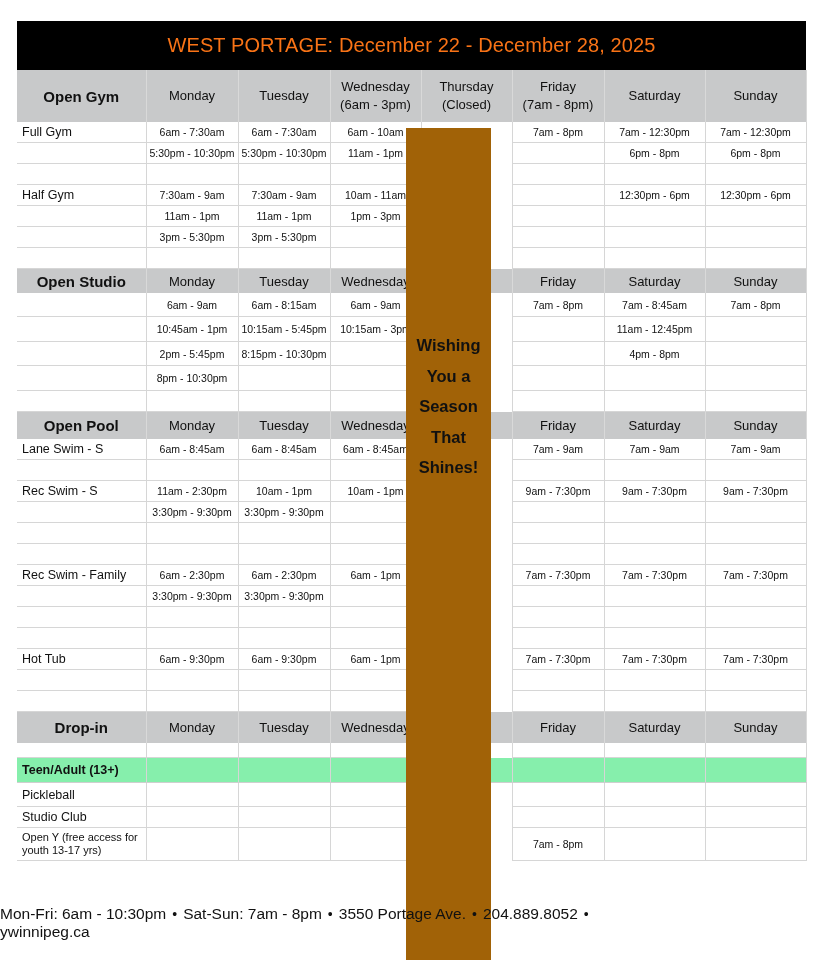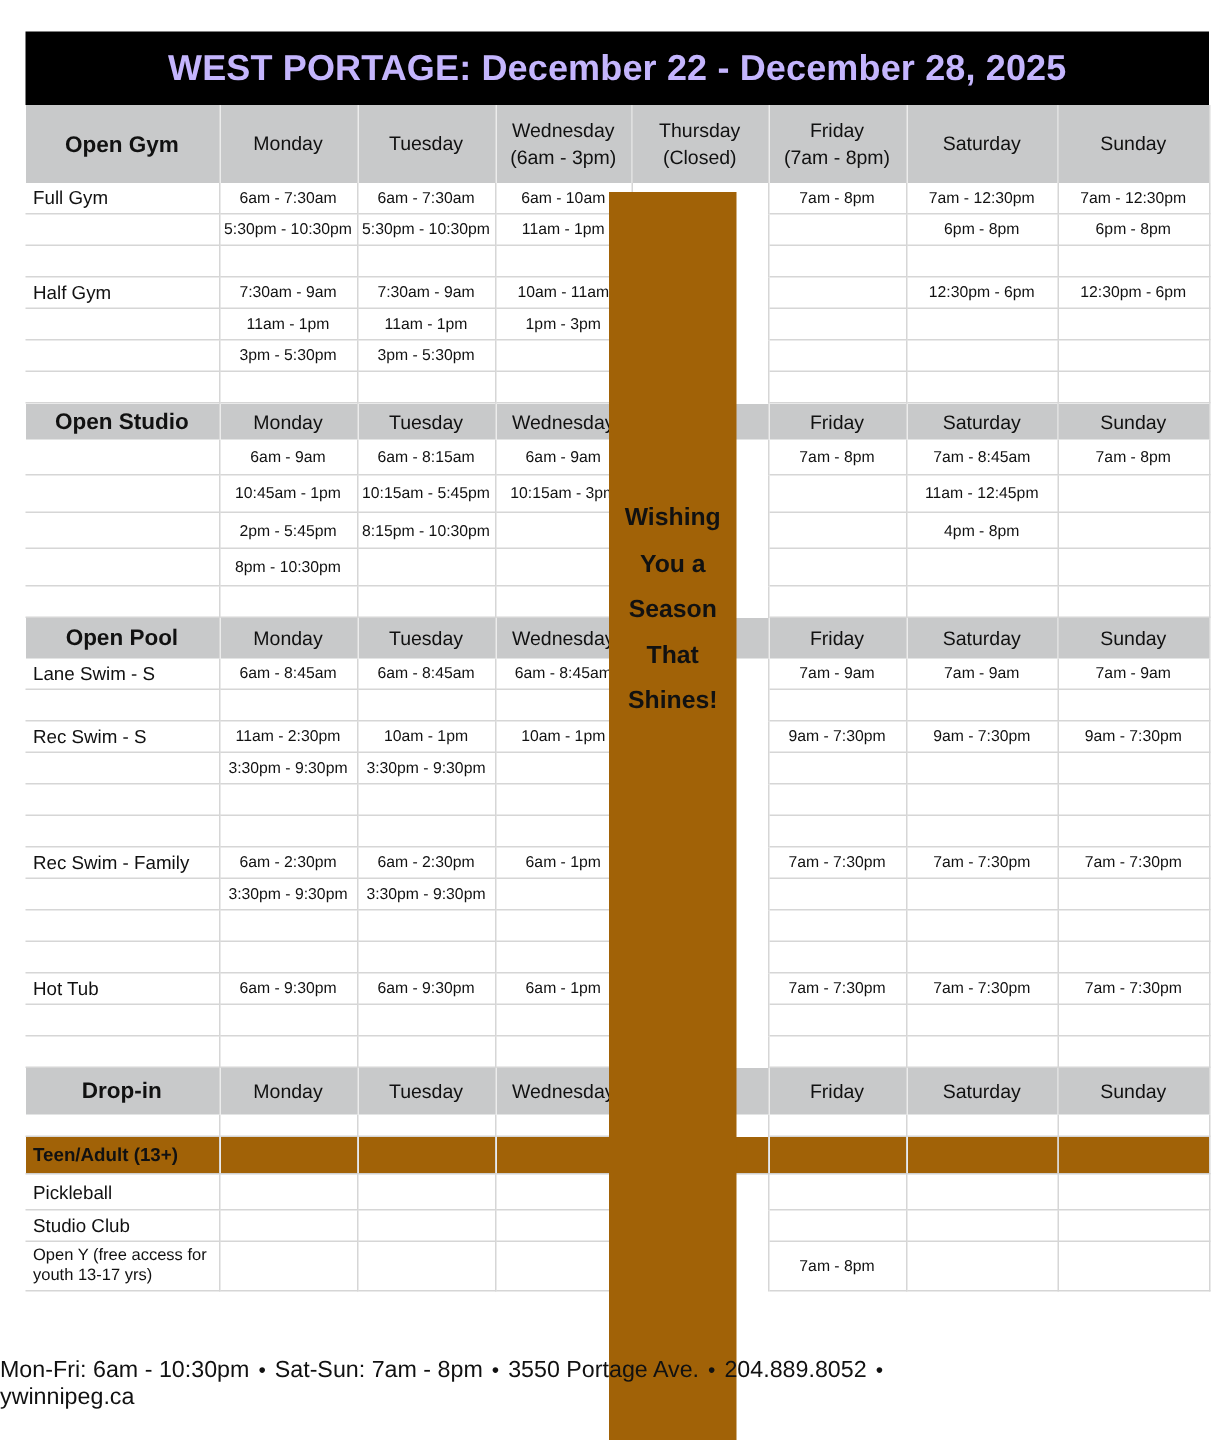--- a/index.html
+++ b/index.html
@@ -1,34 +1,34 @@
 <!DOCTYPE html>
 <html><head>
 <meta charset="utf-8">
 <style>
   html, body { margin: 0; padding: 0; background: #ffffff; }
   body { width: 816px; height: 960px; position: relative; font-family: "Liberation Sans", sans-serif; color: #111; overflow: hidden; }
   #sheet { position: absolute; left: 17px; top: 21px; width: 789px; }
-  .banner { height: 49px; background: #000; color: #c4b5fd; display: flex; align-items: center; justify-content: center; font-weight: bold; font-size: 24px; letter-spacing: 0.1px; }
+  .banner { height: 49px; background: #000; color: #f97316; display: flex; align-items: center; justify-content: center; font-weight: normal; font-size: 20px; letter-spacing: 0.1px; }
   table.grid { border-collapse: collapse; table-layout: fixed; width: 789px; }
   table.grid col.c0 { width: 129px; }
   table.grid col.c1 { width: 92px; }
   table.grid col.c2 { width: 92px; }
   table.grid col.c3 { width: 91px; }
   table.grid col.c4 { width: 91px; }
   table.grid col.c5 { width: 92px; }
   table.grid col.c6 { width: 101px; }
   table.grid col.c7 { width: 101px; }
   table.grid td { border-bottom: 1px solid #d6d6d6; border-right: 1px solid #d6d6d6; padding: 0; text-align: center; font-size: 10.5px; white-space: nowrap; overflow: hidden; }
   table.grid td.label { text-align: left; padding-left: 5px; font-size: 12.5px; }
   table.grid td.label.small { font-size: 11px; line-height: 13px; white-space: normal; }
   table.grid tr.hdr td { background: #c8c9ca; font-size: 13px; font-weight: normal; border-right: 1px solid #d9d9d9; border-bottom: none; }
   table.grid tr.hdr td.sec { font-weight: bold; font-size: 15px; text-align: center; }
   table.grid tr.hdr td.two { line-height: 18px; }
-  table.grid tr.sub td { background: #a16207; border-bottom: 1px solid #cfcfcf; }
+  table.grid tr.sub td { background: #86efac; border-bottom: 1px solid #cfcfcf; }
   table.grid tr.sub td.label { font-weight: bold; font-size: 12.5px; }
   table.grid td.thu { background: #ffffff; border-right: 1px solid #d6d6d6; border-bottom: none; padding: 0; vertical-align: top; }
   table.grid td.thu-hdr { background: #c8c9ca; }
   .thu-block { position: absolute; left: 406px; top: 128px; width: 85px; height: 892px; background: #a16207; display: flex; flex-direction: column; align-items: center; padding-top: 202px; box-sizing: border-box; }
   .thu-block span { font-size: 16.5px; font-weight: bold; color: #111; line-height: 30.5px; }
   tr.r21 td { height: 20px; }
   tr.r23 td { height: 23px; }
   tr.r24 td { height: 24px; }
   .footer { position: absolute; left: 0; top: 905px; width: 651px; text-align: left; font-size: 15.5px; color: #111; }
   .footer .dot { display: inline-block; margin: 0 6px; font-size: 14px; }

